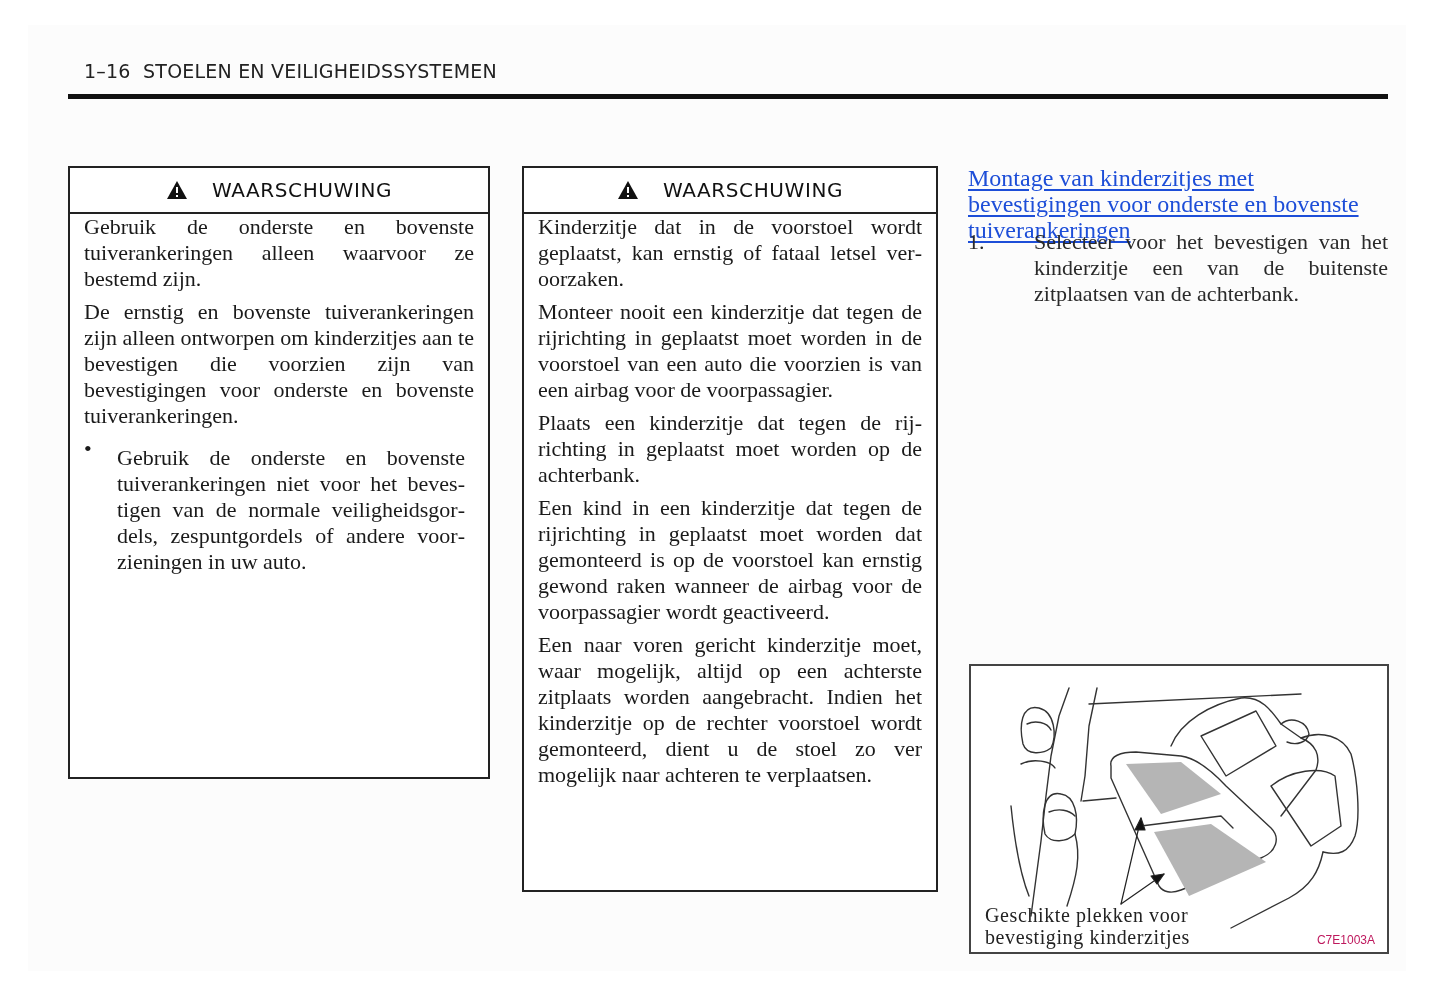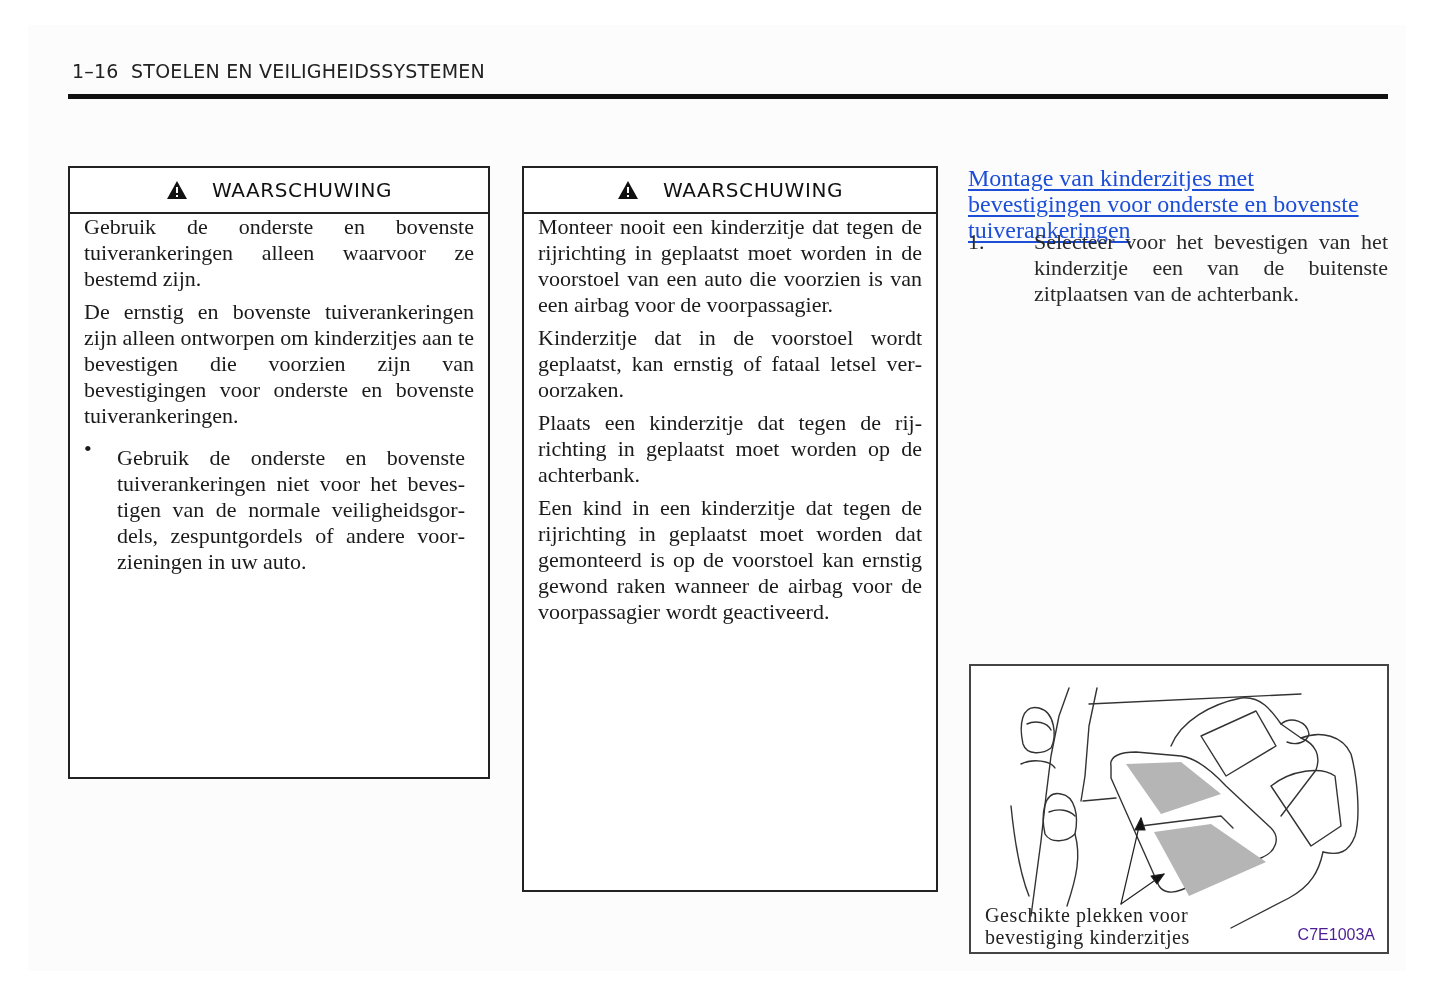--- a/index.html
+++ b/index.html
@@ -7,21 +7,21 @@
       width: 1445px; height: 1000px; background: #ffffff;
       position: relative; overflow: hidden;
       font-family: "Liberation Serif", "DejaVu Serif", serif;
       color: #1a1a1a;
     }
     .page {
       position: absolute; left: 28px; top: 25px; width: 1378px; height: 946px;
       background: #fcfcfc;
     }
     .running-head {
-      position: absolute; left: 72px; top: 60px;
+      position: absolute; left: 84px; top: 60px;
       font-family: "DejaVu Sans", "Liberation Sans", sans-serif;
       font-size: 19px; letter-spacing: 0.2px; color: #222;
     }
     .head-rule {
       position: absolute; left: 68px; top: 94px; width: 1320px; height: 5px; background: #111;
     }
     .warn-box {
       position: absolute; border: 2px solid #222; background: #fff; box-sizing: border-box;
     }
     .warn-title {
@@ -55,22 +55,22 @@
     .figure {
       position: absolute; left: 969px; top: 664px; width: 420px; height: 290px;
       border: 2px solid #444; box-sizing: border-box; background: #fff;
     }
     .figure svg { position: absolute; left: 0; top: 0; }
     .fig-caption {
       position: absolute; left: 14px; top: 238px; font-size: 20px; line-height: 22px;
       color: #222; letter-spacing: 0.6px;
     }
     .fig-code {
-      position: absolute; right: 12px; top: 260px;
-      font-family: "Liberation Sans", sans-serif; font-size: 16px; color: #4c1d95;
+      position: absolute; right: 12px; top: 267px;
+      font-family: "Liberation Sans", sans-serif; font-size: 12px; color: #be185d;
     }
   </style>
 </head>
 <body>
 
 <div class="page"></div>
 
 <div class="running-head">
   <span>1–16</span>&nbsp;&nbsp;<span>STOELEN EN VEILIGHEIDSSYSTEMEN</span>
 </div>
@@ -98,24 +98,25 @@
 <div class="warn-box" id="box2">
   <div class="warn-title">
     <svg class="warn-icon" viewBox="0 0 22 20">
       <polygon points="11,1 21,19 1,19" fill="#111"></polygon>
       <rect x="10" y="7" width="2" height="6" fill="#fff"></rect>
       <rect x="10" y="15" width="2" height="2" fill="#fff"></rect>
     </svg>
     <span>WAARSCHUWING</span>
   </div>
   <div class="warn-body">
+    <p>Kinderzitje dat in de voorstoel wordt geplaatst, kan ernstig of fataal letsel ver­oorzaken.</p>
     <p>Monteer nooit een kinderzitje dat tegen de rijrichting in geplaatst moet worden in de voorstoel van een auto die voor­zien is van een airbag voor de voor­passagier.</p>
-    <p>Kinderzitje dat in de voorstoel wordt geplaatst, kan ernstig of fataal letsel ver­oorzaken.</p>
     <p>Plaats een kinderzitje dat tegen de rij­richting in geplaatst moet worden op de achterbank.</p>
     <p>Een kind in een kinderzitje dat tegen de rijrichting in geplaatst moet worden dat gemonteerd is op de voorstoel kan ern­stig gewond raken wanneer de airbag voor de voorpassagier wordt geacti­veerd.</p>
+    <p>Een naar voren gericht kinderzitje moet, waar mogelijk, altijd op een achterste zitplaats worden aangebracht. Indien het kinderzitje op de rechter voorstoel wordt gemonteerd, dient u de stoel zo ver mogelijk naar achteren te verplaat­sen.</p>
   </div>
 </div>
 
 <div class="section-title">Montage van kinderzitjes met bevestigingen voor onderste en bovenste tuiverankeringen</div>
 <div class="step">
   <span class="num">1.</span>
   <span class="txt">Selecteer voor het bevestigen van het kinderzitje een van de buitenste zitplaat­sen van de achterbank.</span>
 </div>
 
 <div class="figure">

